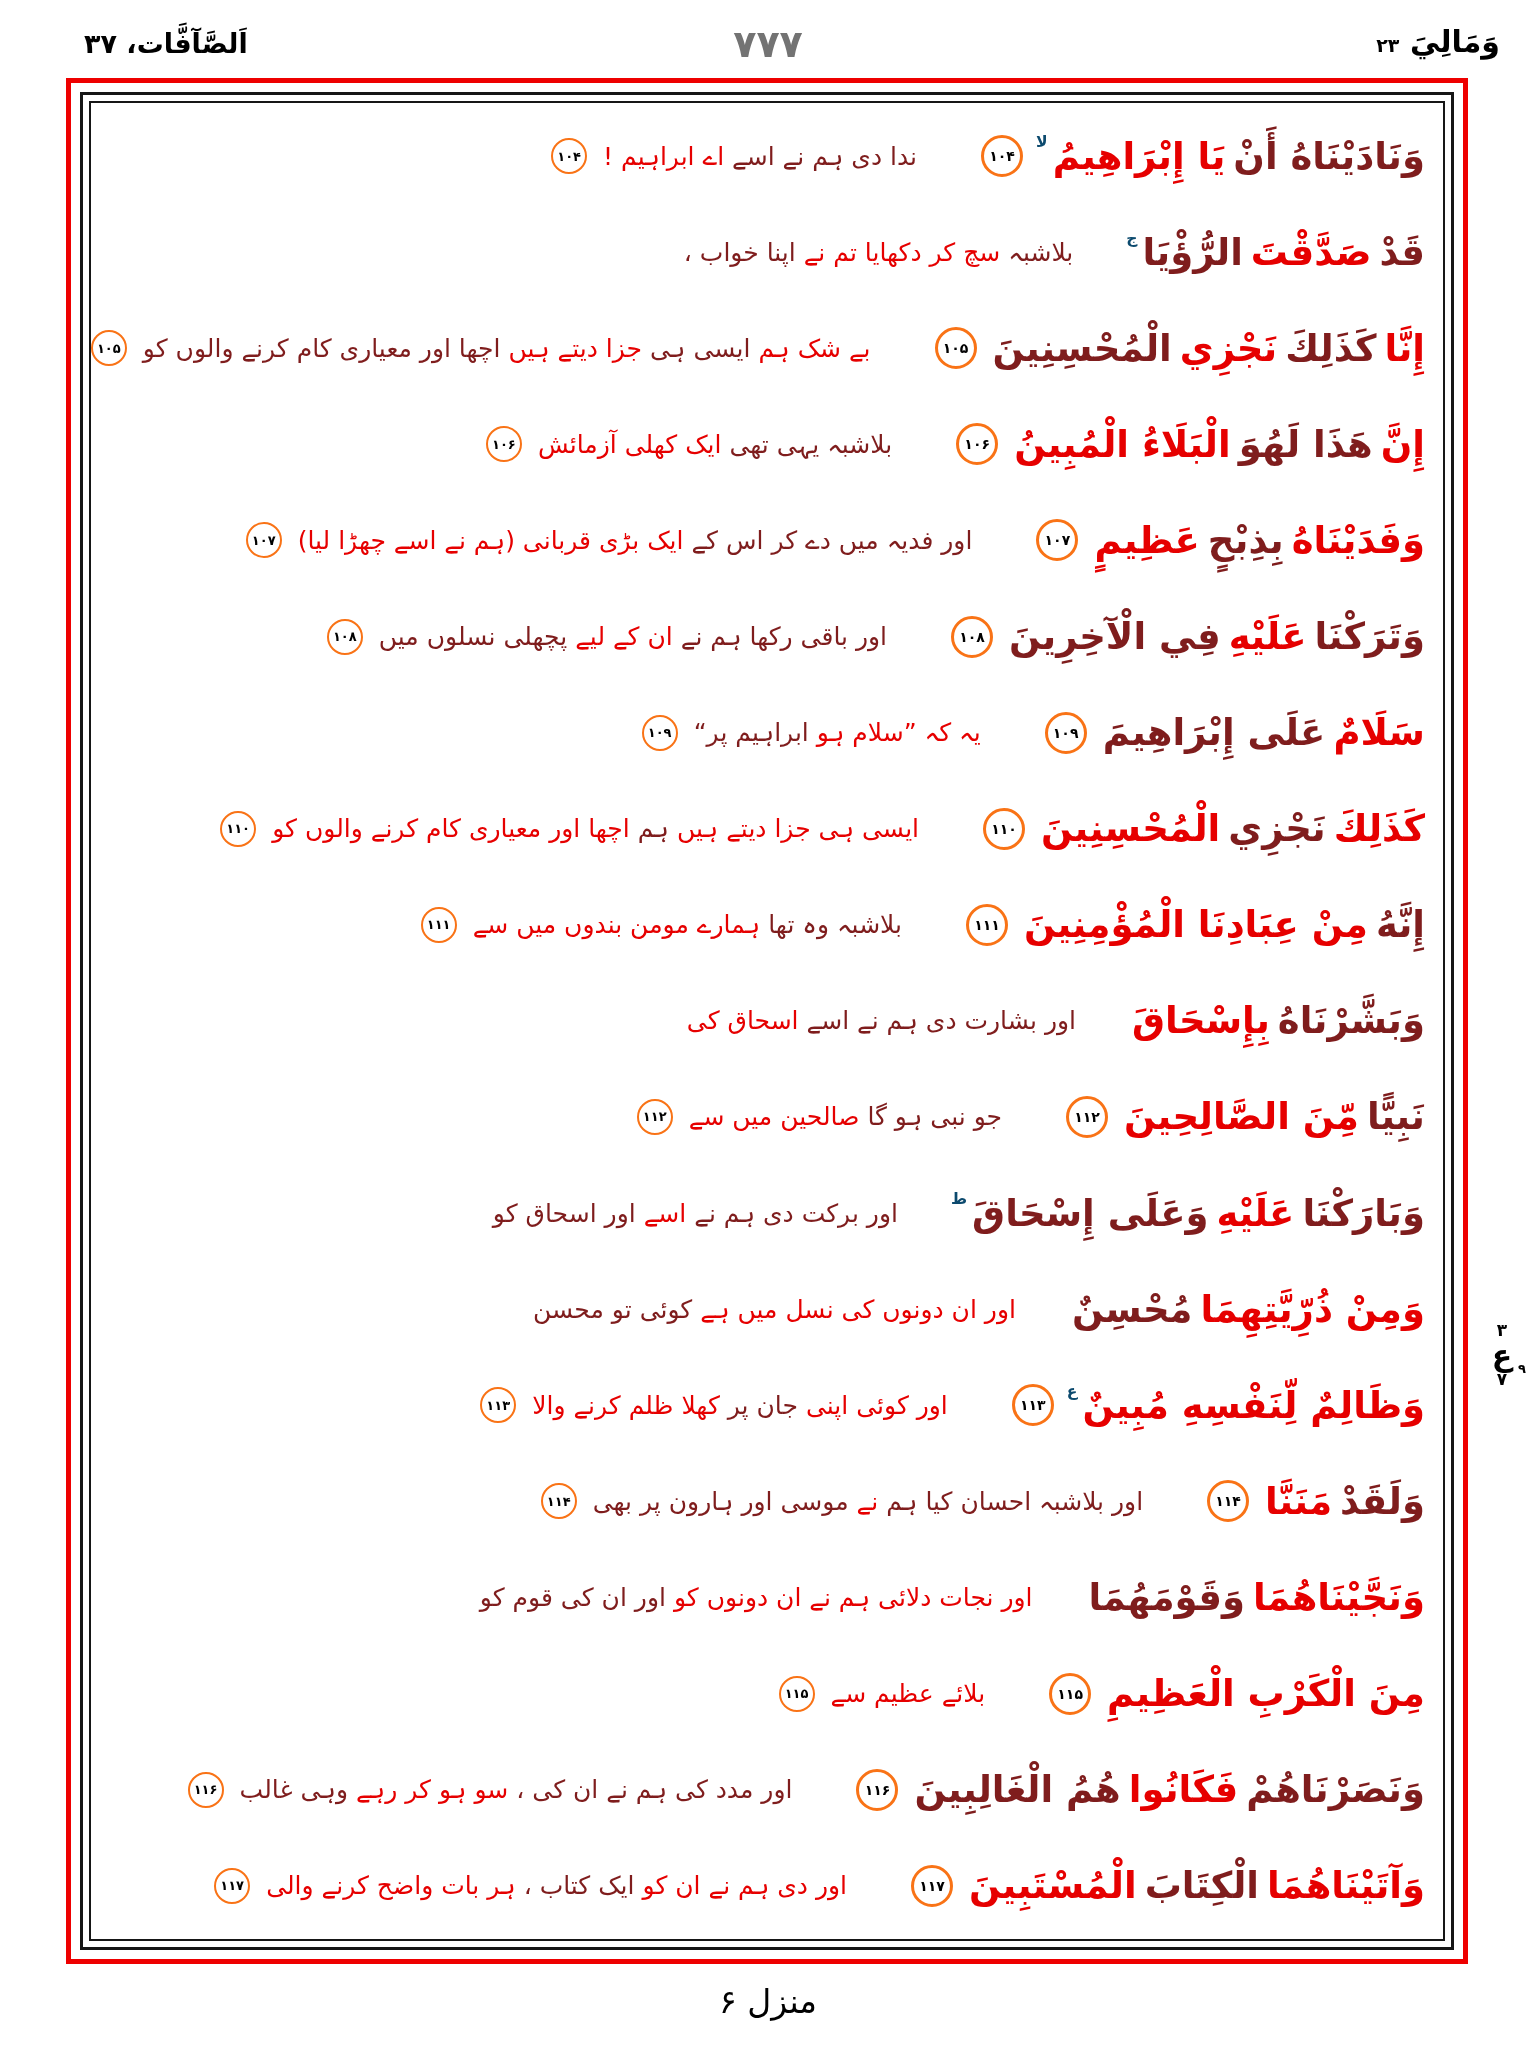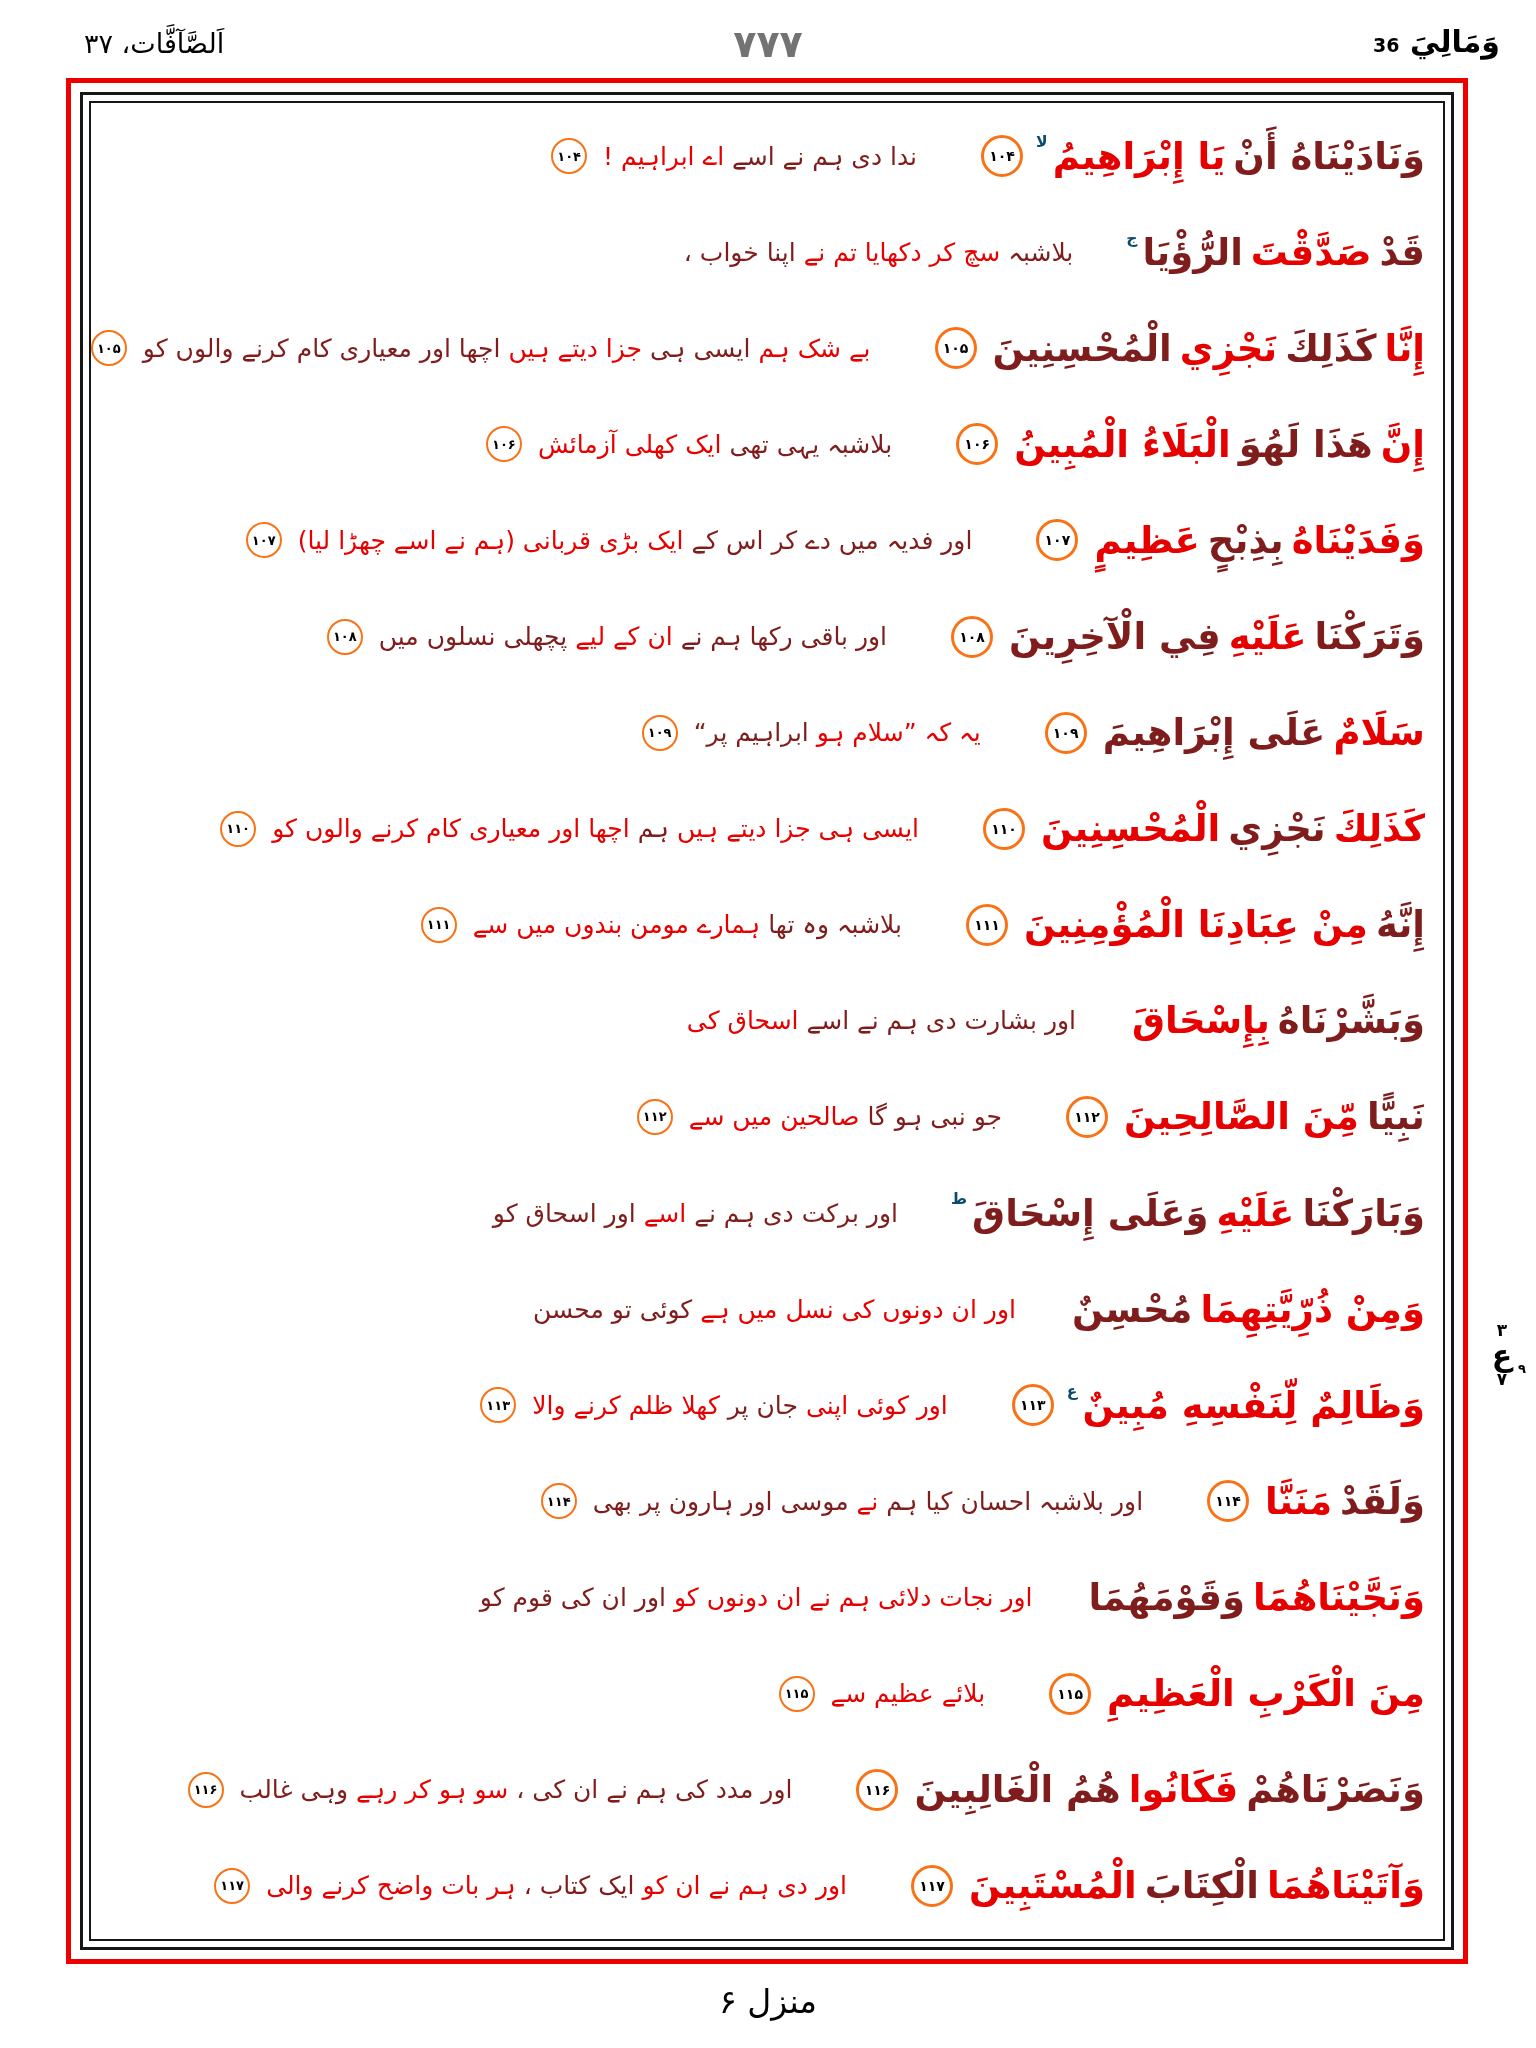--- a/index.html
+++ b/index.html
@@ -2,21 +2,21 @@
 <html lang="ur" dir="rtl"><head>
 <meta charset="utf-8">
 <style>
   html,body{margin:0;padding:0;}
   body{
     width:1536px;height:2048px;position:relative;background:#ffffff;
     font-family:"DejaVu Sans",sans-serif;overflow:hidden;
   }
   
   .hdr{position:absolute;top:10px;left:0;width:100%;height:64px;}
-  .hdr .surah{position:absolute;left:84px;top:18px;font-size:27px;font-weight:normal;color:#000;direction:rtl;}
+  .hdr .surah{position:absolute;left:84px;top:18px;font-size:27px;font-weight:bold;color:#000;direction:rtl;}
   .hdr .pagenum{position:absolute;left:50%;top:12px;transform:translateX(-50%);font-size:38px;font-weight:bold;color:#737373;letter-spacing:2px;}
   .hdr .juz{position:absolute;right:36px;top:14px;font-size:30px;font-weight:bold;color:#000;direction:rtl;}
   .hdr .juz .jnum{font-size:19px;font-weight:bold;}
   
   .frame-red{position:absolute;left:66px;top:78px;width:1402px;height:1886px;border:5px solid var(--border-red,#e60000);box-sizing:border-box;}
   .frame-black{position:absolute;left:80px;top:92px;width:1374px;height:1858px;border:3px solid #161616;box-sizing:border-box;}
   .frame-thin{position:absolute;left:89px;top:101px;width:1356px;height:1840px;border:2px solid #161616;box-sizing:border-box;}
   
   .content{
     position:absolute;left:97px;top:108px;width:1340px;height:1826px;
@@ -48,21 +48,21 @@
   .footer .manzil{font-size:33px;font-weight:normal;color:#000;direction:rtl;}
 </style>
 </head>
 <body style="--red: #e60000; --border-red: #ee0000;">
 
 <div class="hdr">
   <div class="surah">اَلصَّآفَّات، ۳۷</div>
   <div class="pagenum">۷۷۷</div>
   <div class="juz">
     <span>وَمَالِيَ</span>
-    <span class="jnum">36</span>
+    <span class="jnum">۲۳</span>
   </div>
 </div>
 
 <div class="frame-red"></div>
 <div class="frame-black"></div>
 <div class="frame-thin"></div>
 
 <div class="content">
     <div class="line">
       <div class="arabic">

